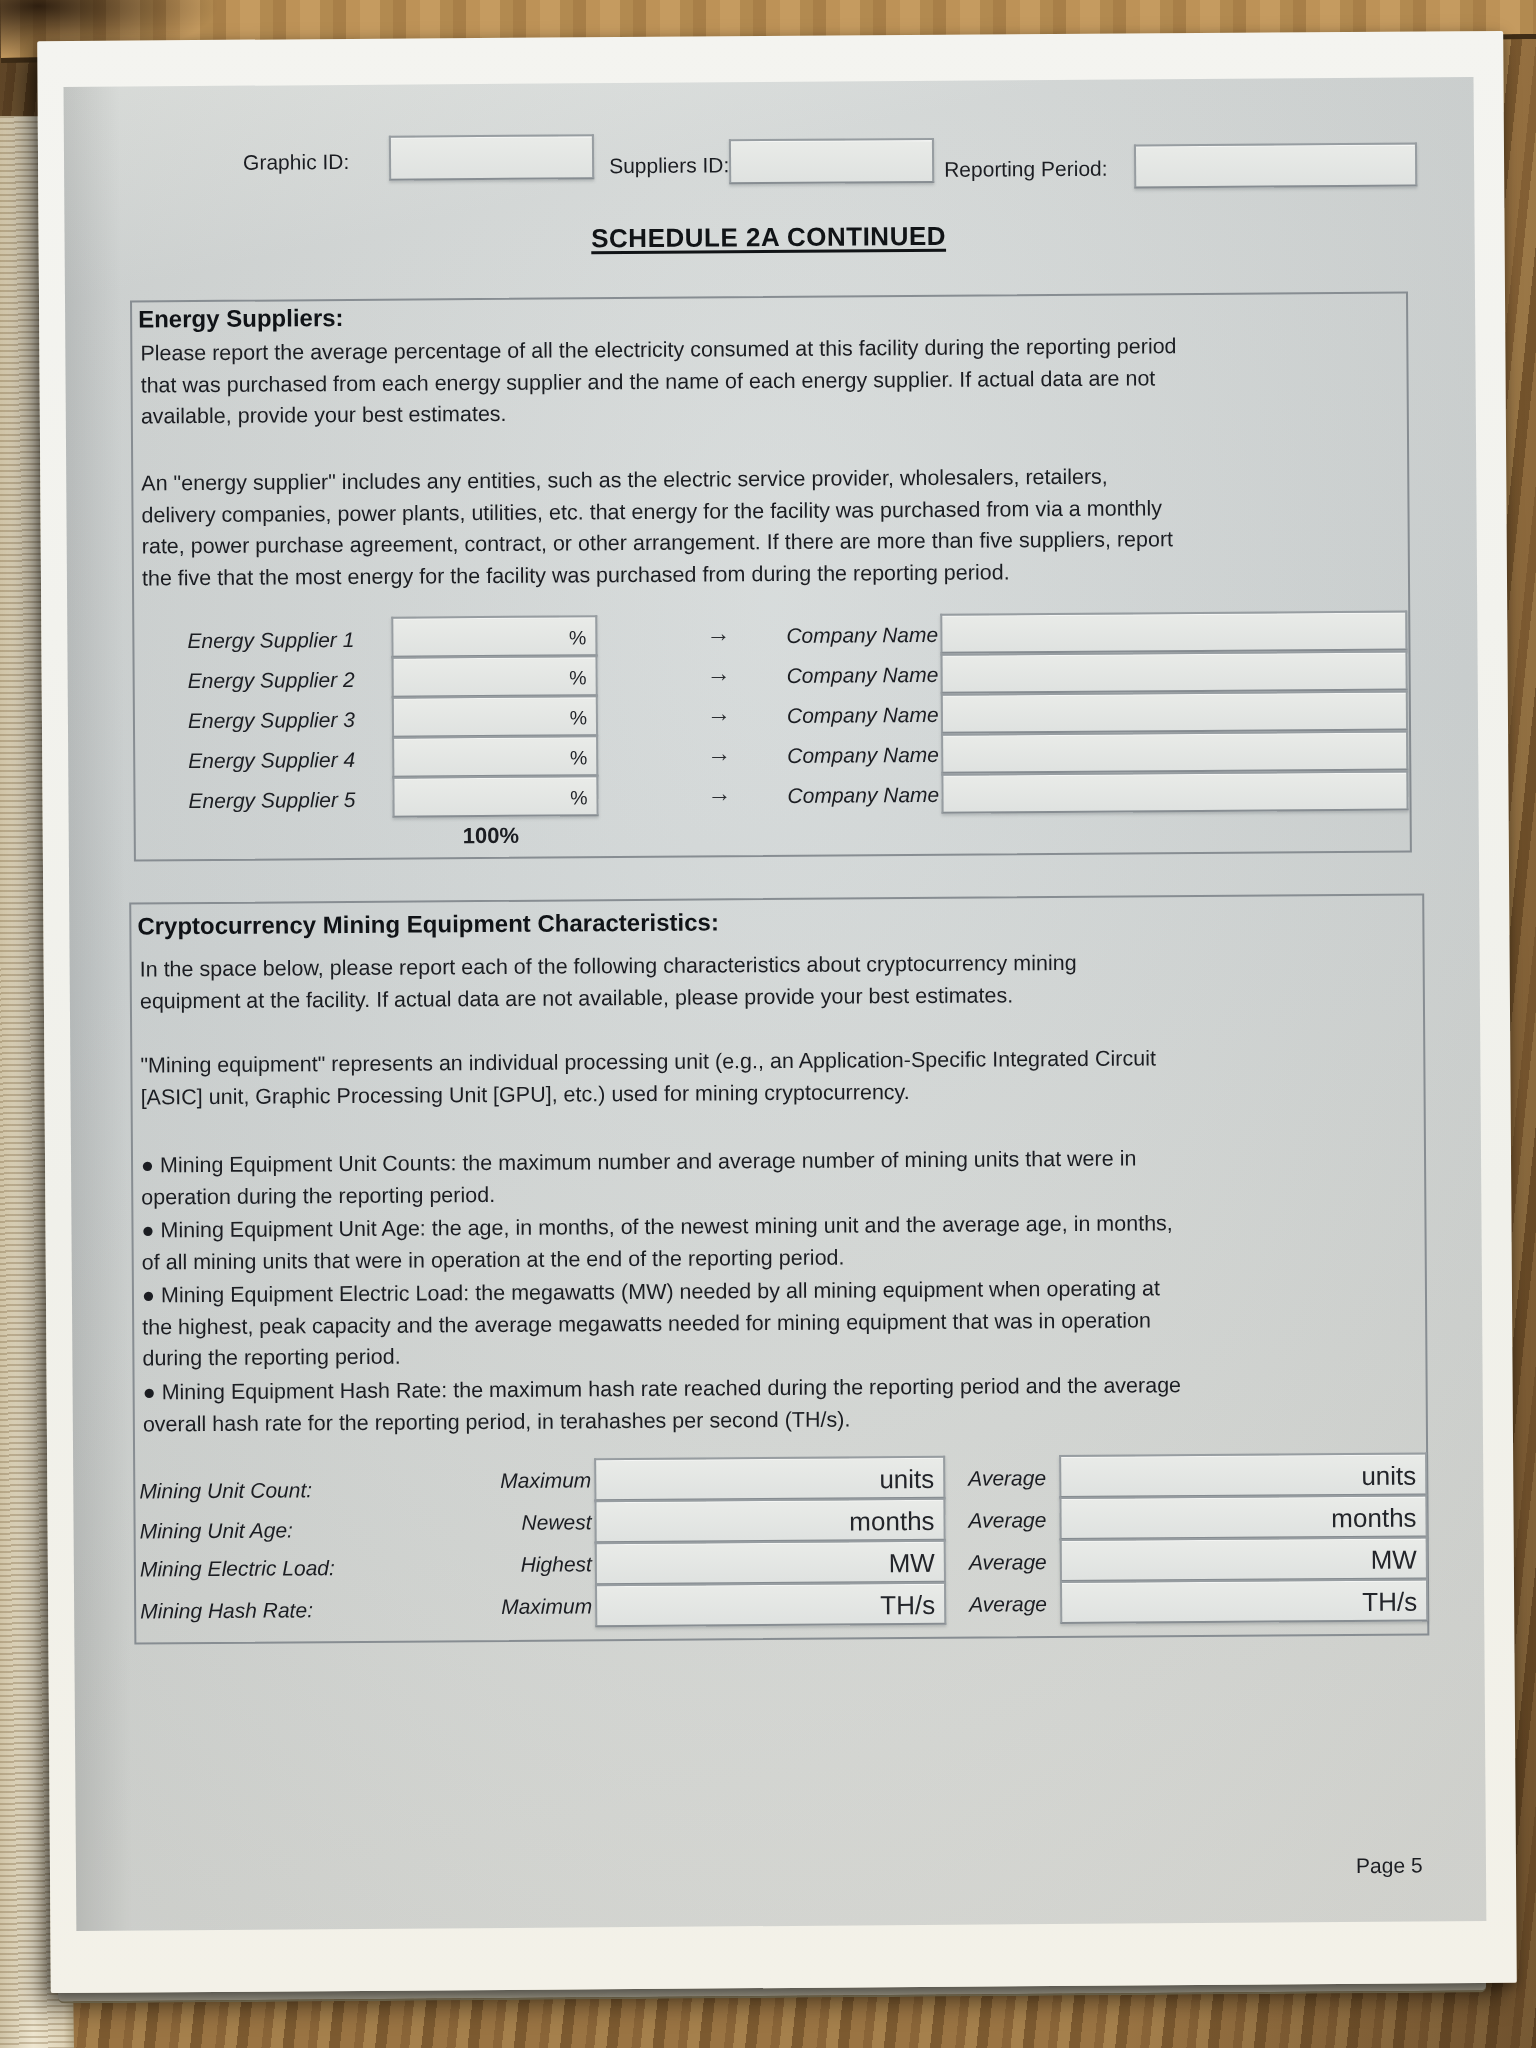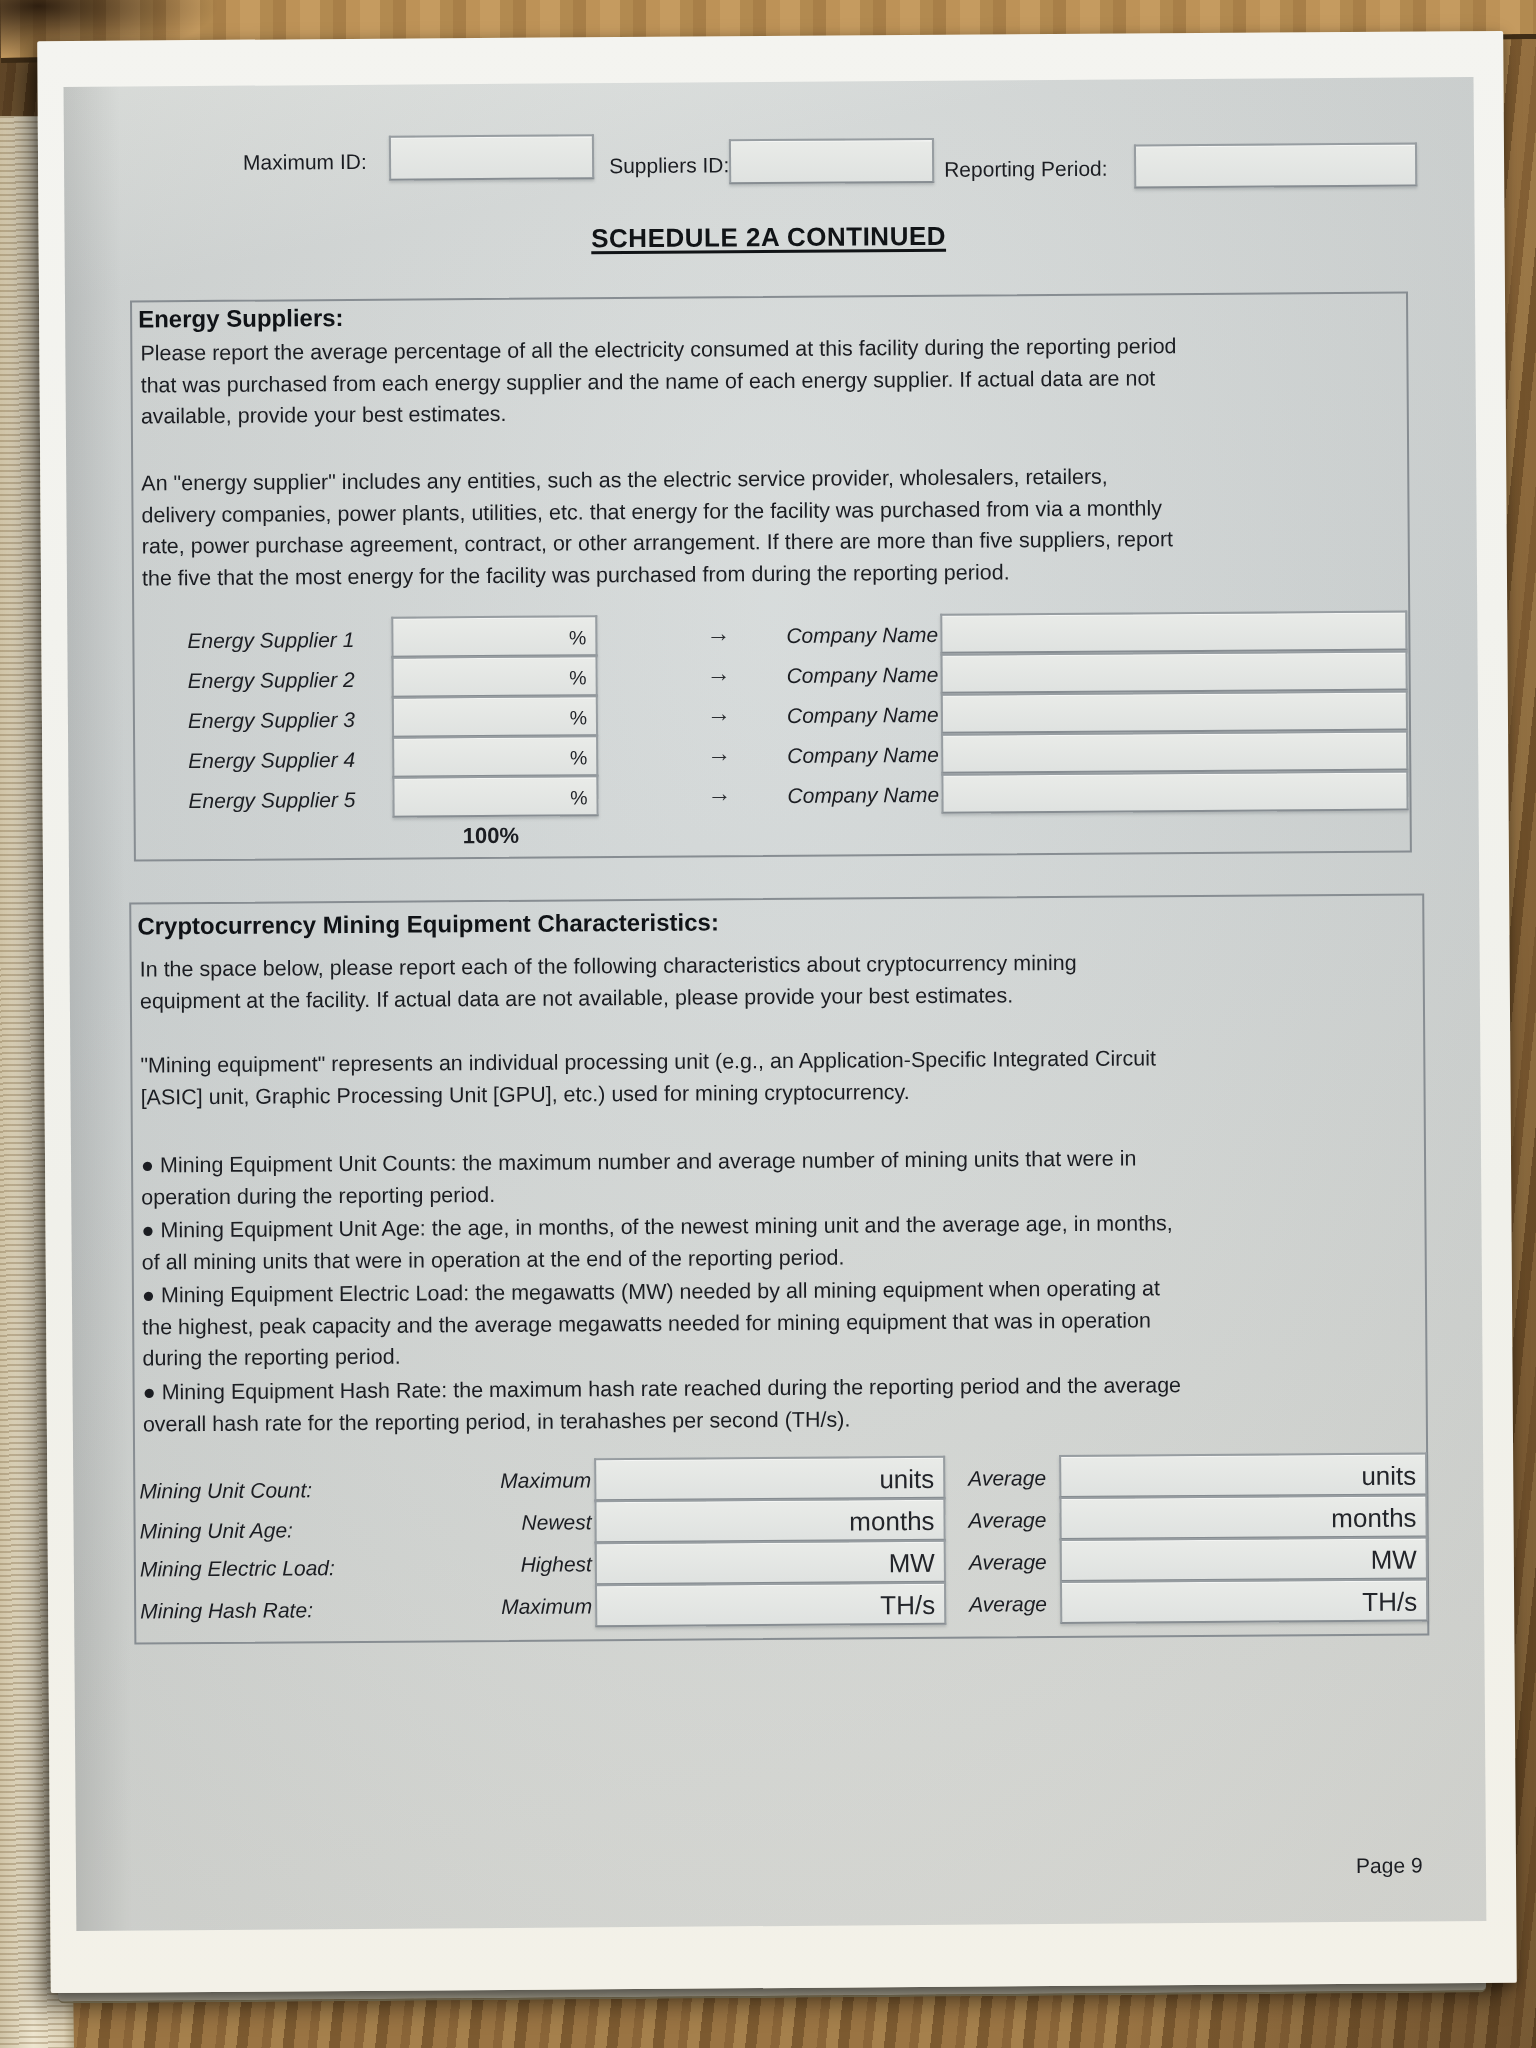--- a/index.html
+++ b/index.html
@@ -63,21 +63,21 @@
 <div class="scene">
   <div class="wood-top"></div>
   <div class="wood-knot"></div>
   <div class="book-edge"></div>
   <div class="page-stack"></div>
 
   <div class="page">
     <div class="print"></div>
     <div class="content">
 
-      <div class="abs lbl" style="left:205px;top:111px;">Maximum ID:</div>
+      <div class="abs lbl" style="left:205px;top:111px;">Graphic ID:</div>
       <div class="field" style="left:351px;top:97px;width:205px;height:45px;"></div>
       <div class="abs lbl" style="left:571px;top:117px;">Suppliers ID:</div>
       <div class="field" style="left:691px;top:103px;width:205px;height:45px;"></div>
       <div class="abs lbl" style="left:906px;top:123px;">Reporting Period:</div>
       <div class="field" style="left:1096px;top:111px;width:283px;height:44px;"></div>
 
       <div class="abs title" style="left:430px;top:186px;width:600px;">SCHEDULE 2A CONTINUED</div>
 
       <div class="section" style="left:91px;top:260px;width:1278px;height:561px;">
         <div class="abs sec-h" style="left:6px;top:3px;">Energy Suppliers:</div>
@@ -170,17 +170,17 @@
         <div class="abs qual" style="left:246px;top:693px;width:210px;">Maximum</div>
         <div class="field" style="left:459px;top:683px;width:351px;height:43px;">
             <span class="unit-in-t">TH/s</span>
           </div>
         <div class="abs lbl it" style="left:833px;top:694px;">Average</div>
         <div class="field" style="left:924px;top:683px;width:368px;height:43px;">
             <span class="unit-in-t">TH/s</span>
           </div>
       </div>
 
-      <div class="abs pgnum" style="left:1306px;top:1822px;">Page 9</div>
+      <div class="abs pgnum" style="left:1306px;top:1822px;">Page 5</div>
 
     </div>
   </div>
 </div>
 
 </body></html>

